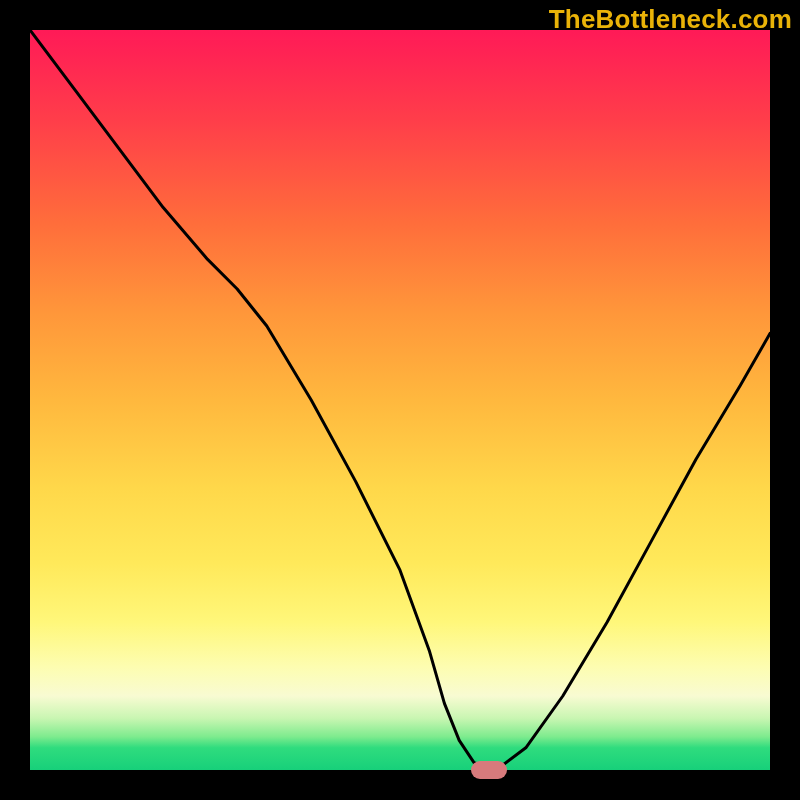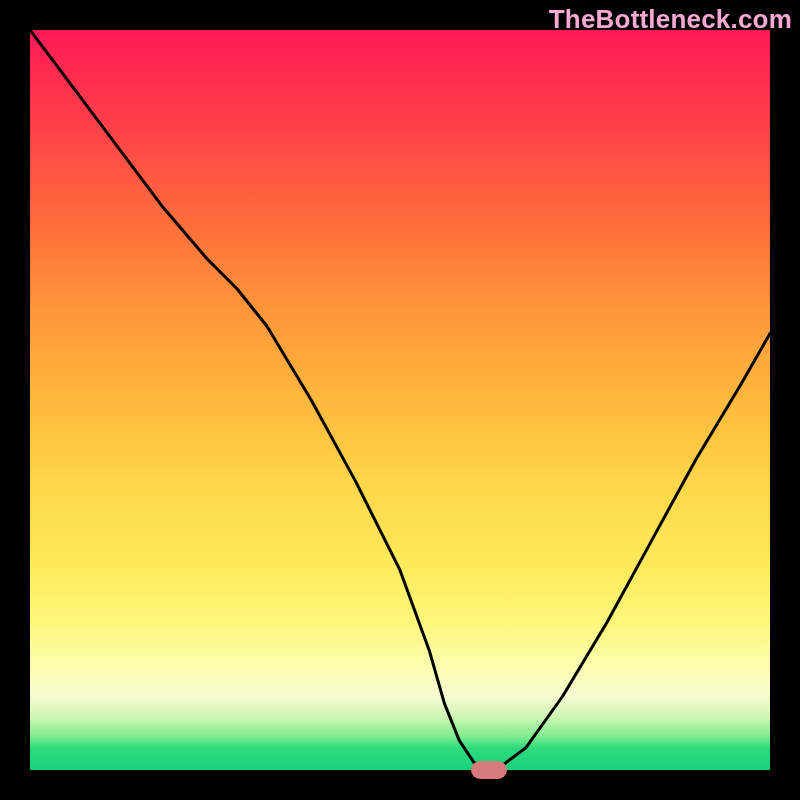--- a/index.html
+++ b/index.html
@@ -16,21 +16,21 @@
     width: 800px;
     height: 800px;
     background: #000;
   }
   .watermark {
     position: absolute;
     top: 4px;
     right: 8px;
     font-size: 26px;
     font-weight: 600;
-    color: #f9a8d4;
+    color: #eab308;
     letter-spacing: 0.2px;
     z-index: 4;
     user-select: none;
   }
   .plot {
     position: absolute;
     left: 30px;
     top: 30px;
     width: 740px;
     height: 740px;

